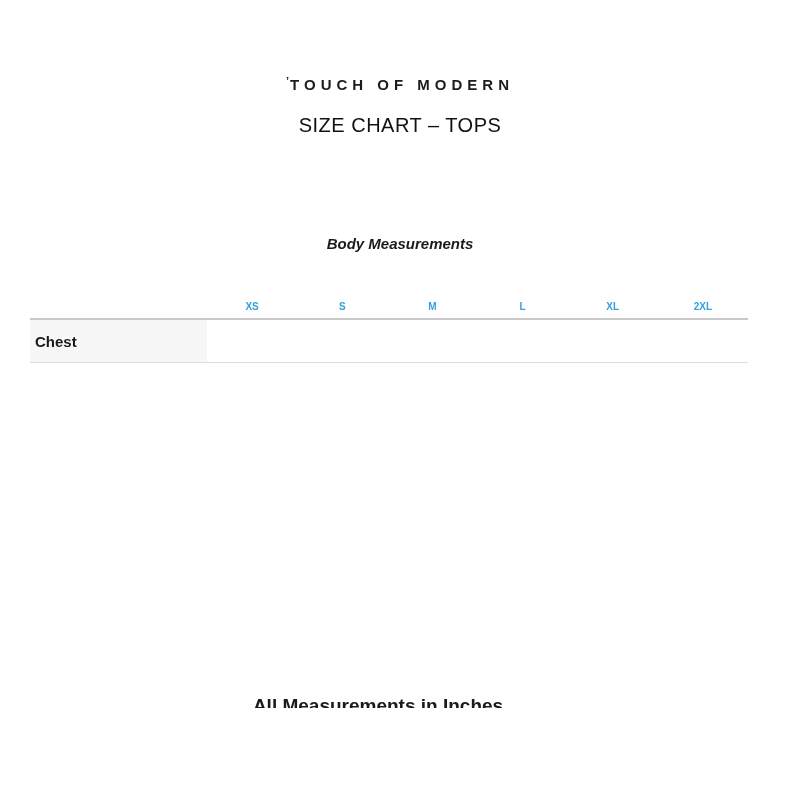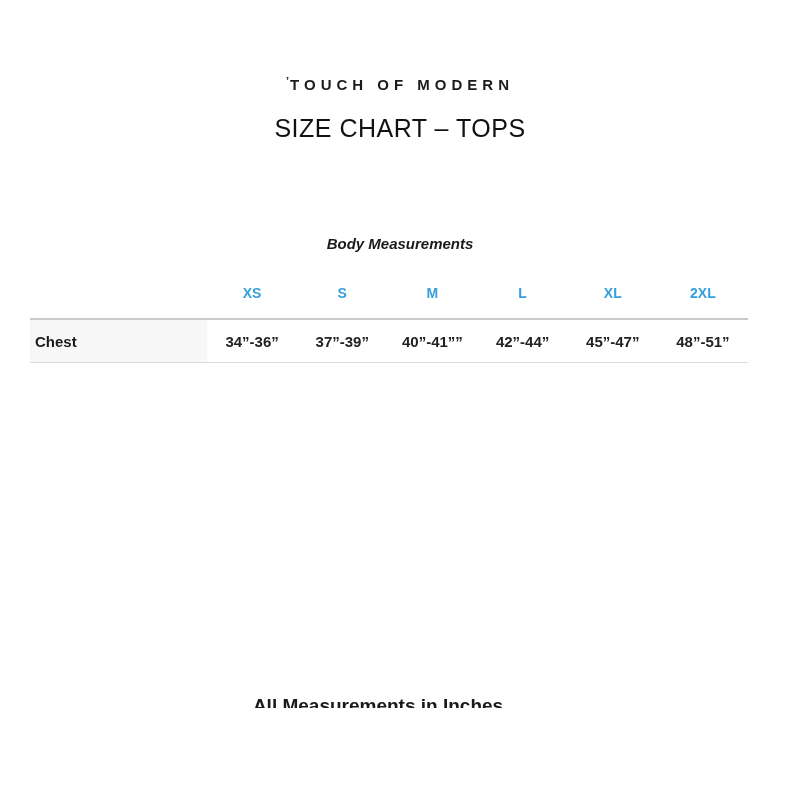--- a/index.html
+++ b/index.html
@@ -32,21 +32,21 @@
     font-size: 11px;
     vertical-align: 5px;
     letter-spacing: 1px;
   }
   .doc-title {
     position: absolute;
     top: 114px;
     left: 0;
     width: 100%;
     text-align: center;
-    font-size: 25px;
+    font-size: 20px;
     font-weight: 500;
     letter-spacing: 0.5px;
     color: #111111;
     white-space: nowrap;
   }
   .section-heading {
     position: absolute;
     top: 235px;
     left: 0;
     width: 100%;
@@ -59,23 +59,24 @@
   .size-header-row {
     position: absolute;
     top: 285px;
     left: 207px;
     width: 541px;
     display: grid;
     grid-template-columns: repeat(6, 1fr);
   }
   .size-header-cell {
     text-align: center;
-    font-size: 14px;
+    font-size: 10px;
     font-weight: 700;
     color: #35a0dc;
+    margin-top: 16px;
   }
   .measure-row {
     position: absolute;
     top: 318px;
     left: 30px;
     width: 718px;
     height: 42px;
     border-top: 2px solid #c9c9c9;
     border-bottom: 1px solid #dcdcdc;
     display: flex;
@@ -133,25 +134,17 @@
     <div class="size-header-cell">XS</div>
     <div class="size-header-cell">S</div>
     <div class="size-header-cell">M</div>
     <div class="size-header-cell">L</div>
     <div class="size-header-cell">XL</div>
     <div class="size-header-cell">2XL</div>
   </div>
 
   <div class="measure-row">
     <div class="row-label-cell">Chest</div>
-    <div class="row-values">
-      <div class="row-value-cell">34”-36”</div>
-      <div class="row-value-cell">37”-39”</div>
-      <div class="row-value-cell">40”-41””</div>
-      <div class="row-value-cell">42”-44”</div>
-      <div class="row-value-cell">45”-47”</div>
-      <div class="row-value-cell">48”-51”</div>
-    </div>
   </div>
 
   <div class="footer-note">All Measurements in Inches</div>
 
 </div>
 
 </body></html>

